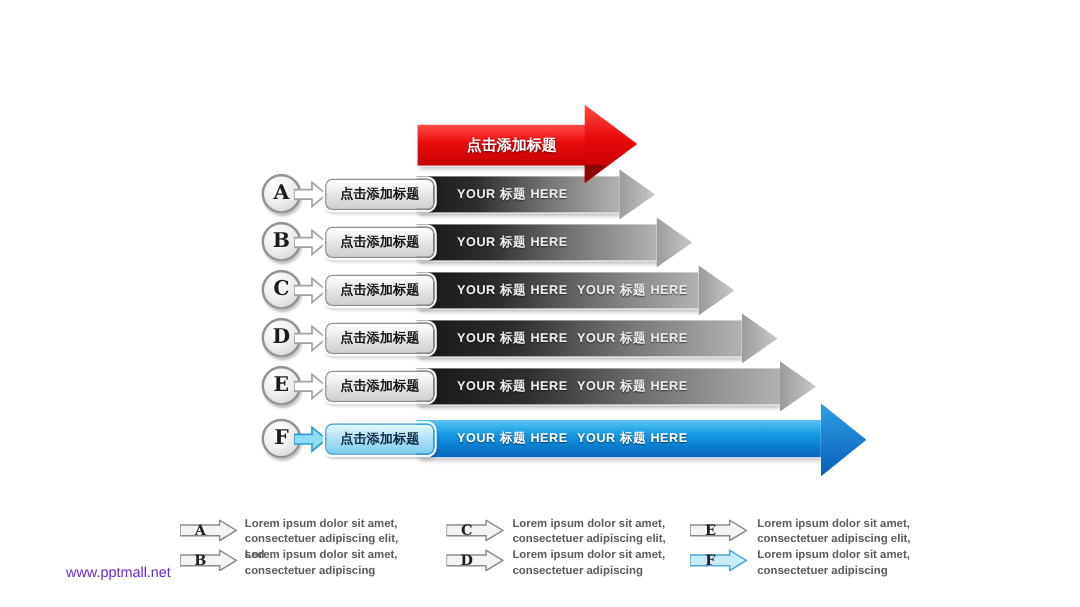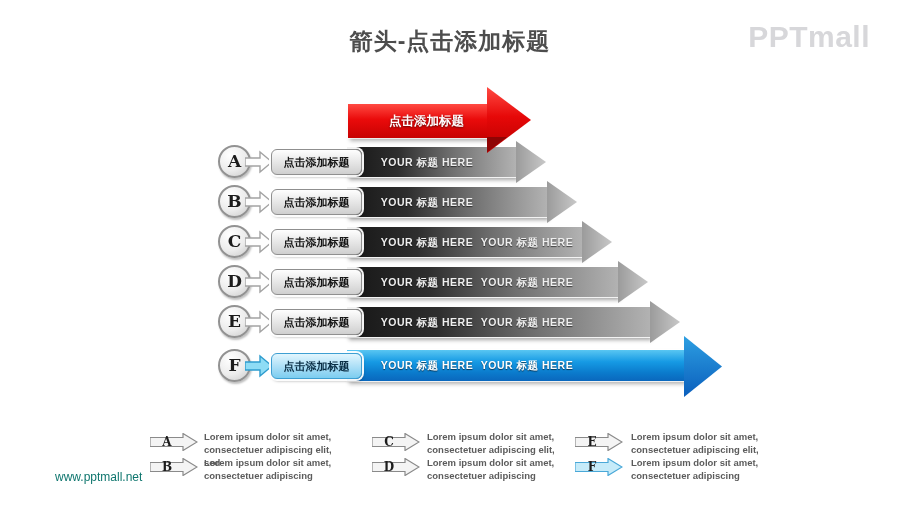--- a/index.html
+++ b/index.html
@@ -5,21 +5,21 @@
   * { margin:0; padding:0; box-sizing:border-box; }
   html,body { width:900px; height:506px; }
   body { font-family:"Liberation Sans","DejaVu Sans",sans-serif; background:#ffffff; overflow:hidden; }
   .slide { position:relative; width:900px; height:506px; background:#ffffff; }
 
   
   .title { position:absolute; top:26px; left:0; width:100%; text-align:center;
            font-size:23px; font-weight:bold; color:#4d4d4d; letter-spacing:1px; }
   .logo  { position:absolute; top:20px; right:30px; font-size:30px; font-weight:bold;
            color:#d7d7da; letter-spacing:0.5px; }
-  .watermark { position:absolute; left:55px; top:470px; font-size:12px; color:#0f766e; }
+  .watermark { position:absolute; left:55px; top:470px; font-size:12px; color:#6d28d9; }
 
   
   .circle { position:absolute; left:218px; width:33px; height:33px; border-radius:50%;
             border:2px solid #929292;
             background:radial-gradient(circle at 35% 28%, #ffffff 0%, #ececec 55%, #c9c9c9 100%);
             box-shadow:1px 2px 2px rgba(0,0,0,.25);
             font-family:"DejaVu Serif","Liberation Serif",serif;
             font-weight:bold; font-size:17px; color:#1c1c1c; text-align:center; line-height:29px; }
   .mini { position:absolute; left:245px; width:28px; height:24px; }
   .mini polygon { fill:#fdfdfd; stroke:#a2a2a2; stroke-width:1.4; }
@@ -95,22 +95,20 @@
                font-family:"DejaVu Serif","Liberation Serif",serif; font-weight:bold;
                font-size:12px; color:#1c1c1c; }
   .lg-text { position:absolute; font-size:9.5px; line-height:13px; color:#5c5c5c; }
   .lg-text span { display:block;font-weight:bold; }
 </style>
 </head>
 <body>
 
 <div class="slide">
 
-  <div class="title">箭头-点击添加标题</div>
-  <div class="logo">PPTmall</div>
 
   <div class="red-body"></div>
   <div class="red-head"></div>
   <div class="red-fold"></div>
   <div class="red-label">点击添加标题</div>
 
   <div class="row row-a">
     <div class="bar-body"></div>
     <div class="bar-head"></div>
     <span class="bar-label lbl1">YOUR 标题 HERE</span>

